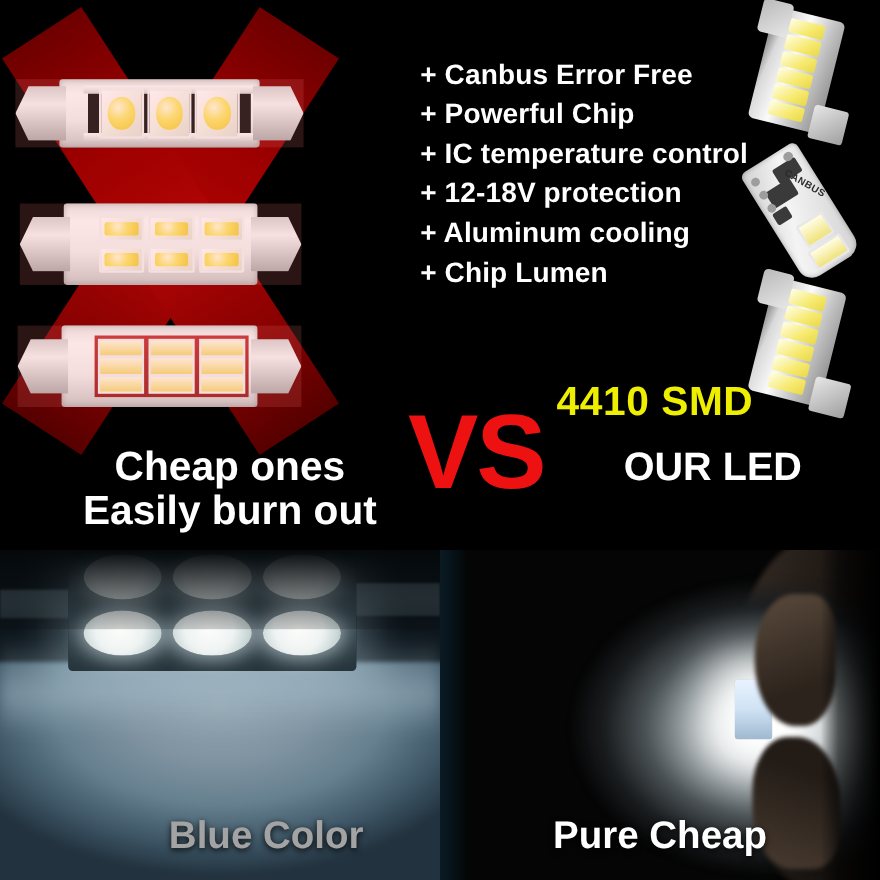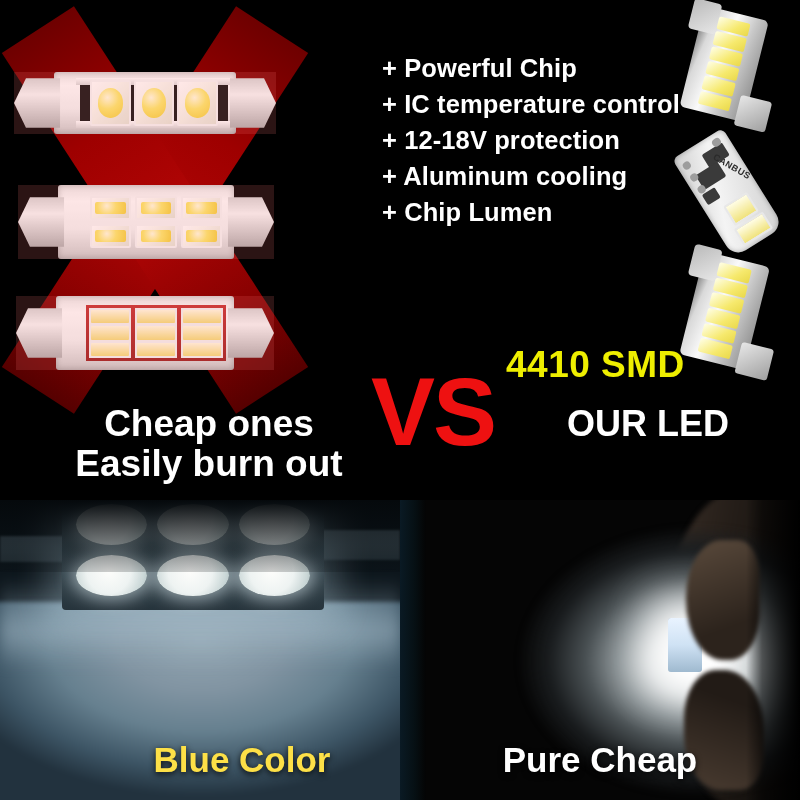--- a/index.html
+++ b/index.html
@@ -154,21 +154,21 @@
        border-radius:56% 18% 26% 60%;filter:blur(2.5px);}
   .pw-finger{position:absolute;left:286px;top:40px;width:74px;height:120px;
        background:linear-gradient(160deg,#5a4a3c,#2c231c 70%);border-radius:48% 30% 40% 50%;filter:blur(2px);}
   .pw-thumb{position:absolute;left:284px;top:170px;width:80px;height:120px;
        background:linear-gradient(20deg,#4a3c31,#221b16 72%);border-radius:40% 50% 30% 46%;filter:blur(2px);}
   .pw-edgeL{position:absolute;left:0;top:0;width:26px;height:100%;
        background:linear-gradient(90deg,#0a1a24 0%,#061014 55%,#040404 100%);}
   .pw-edgeR{position:absolute;right:0;top:0;width:54px;height:100%;
        background:linear-gradient(270deg,#000 0%,rgba(0,0,0,.55) 70%,rgba(0,0,0,0) 100%);}
 
-  .cap-blue{position:absolute;left:0;top:740px;width:484px;text-align:center;color:#fde047;
+  .cap-blue{position:absolute;left:0;top:740px;width:484px;text-align:center;color:#a3a3a3;
        font-size:35px;font-weight:bold;text-shadow:0 2px 6px rgba(0,0,0,.9);}
   .cap-white{position:absolute;left:400px;top:740px;width:400px;text-align:center;color:#fff;
        font-size:35px;font-weight:bold;text-shadow:0 2px 6px rgba(0,0,0,.9);}
 </style>
 </head>
 <body>
 
 <div id="stage">
 
   <div class="top-half">
@@ -245,20 +245,21 @@
             <div class="sm"></div>
             <div class="sm"></div>
             <div class="sm"></div>
           </div>
       </div>
       <div class="pinkwash"></div>
     </div>
 
     <div class="features">
       <ul>
+        <li>+ Canbus Error Free</li>
         <li>+ Powerful Chip</li>
         <li>+ IC temperature control</li>
         <li>+ 12-18V protection</li>
         <li>+ Aluminum cooling</li>
         <li>+ Chip Lumen</li>
       </ul>
     </div>
 
     <div class="prod" id="prod1">
       <div class="fest">

